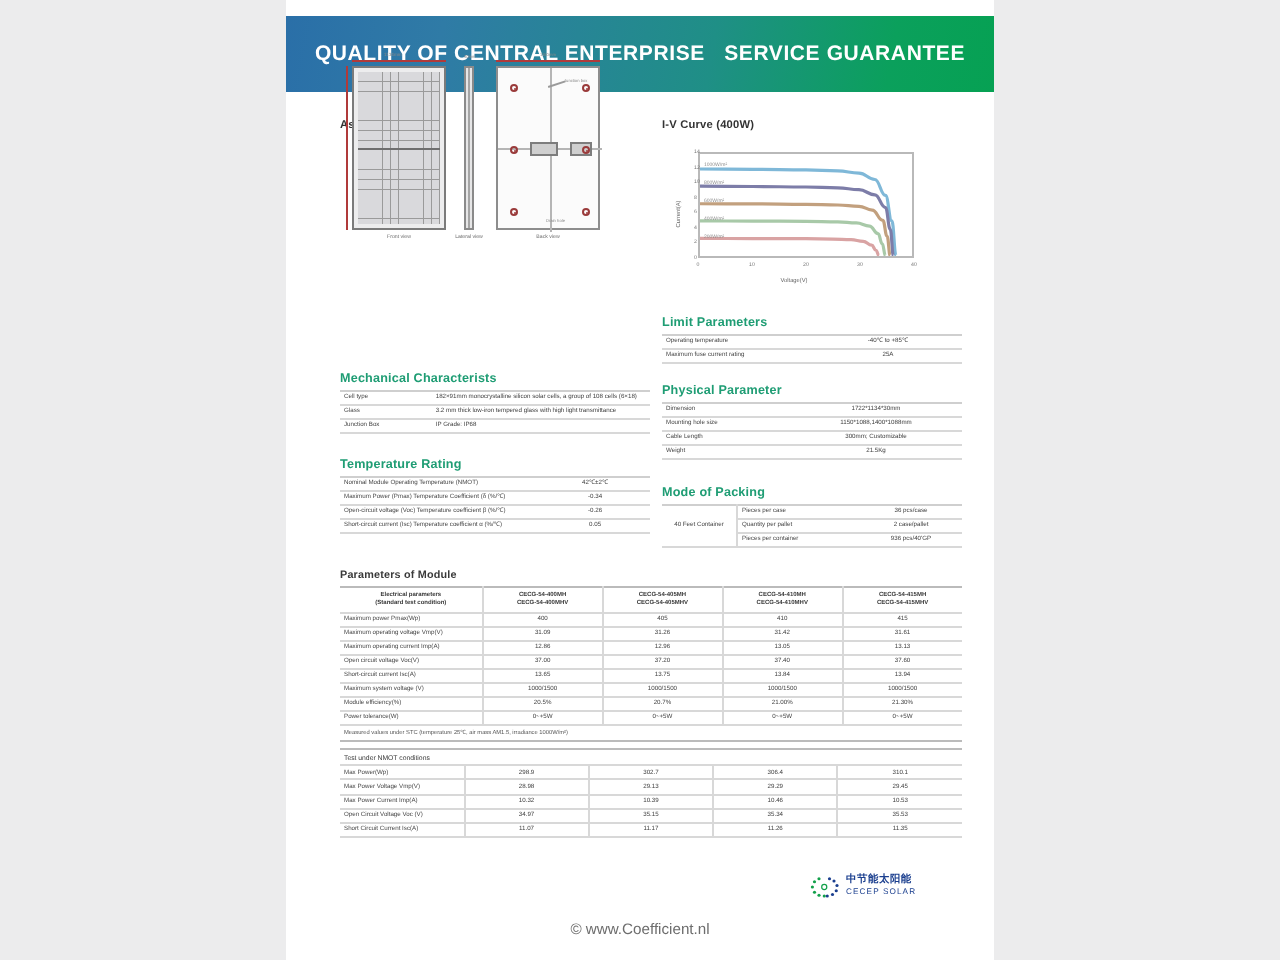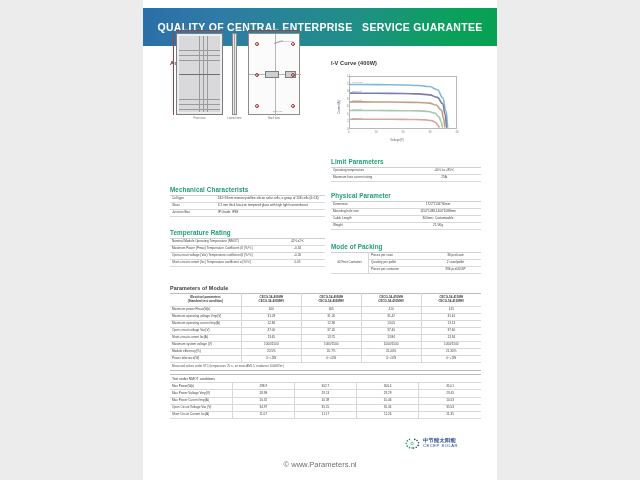--- a/index.html
+++ b/index.html
@@ -440,15 +440,15 @@
           <circle cx="23" cy="29" r="2.1"></circle>
       </g>
       <circle cx="19" cy="17" r="3.4" fill="none" stroke="#12a04a" stroke-width="1.6"></circle>
     </svg>
     <div>
       <div class="logo-cn">中节能太阳能</div>
       <div class="logo-en">CECEP SOLAR</div>
     </div>
   </div>
 
-  <div class="watermark">© www.Parameters.nl</div>
+  <div class="watermark">© www.Coefficient.nl</div>
 
 </div>
 
 </body></html>

